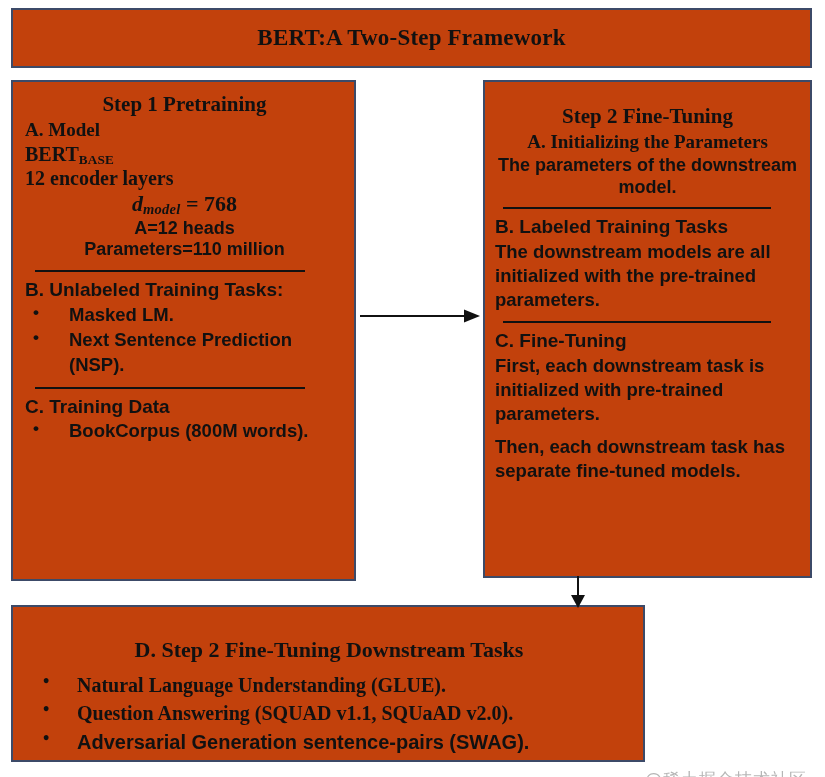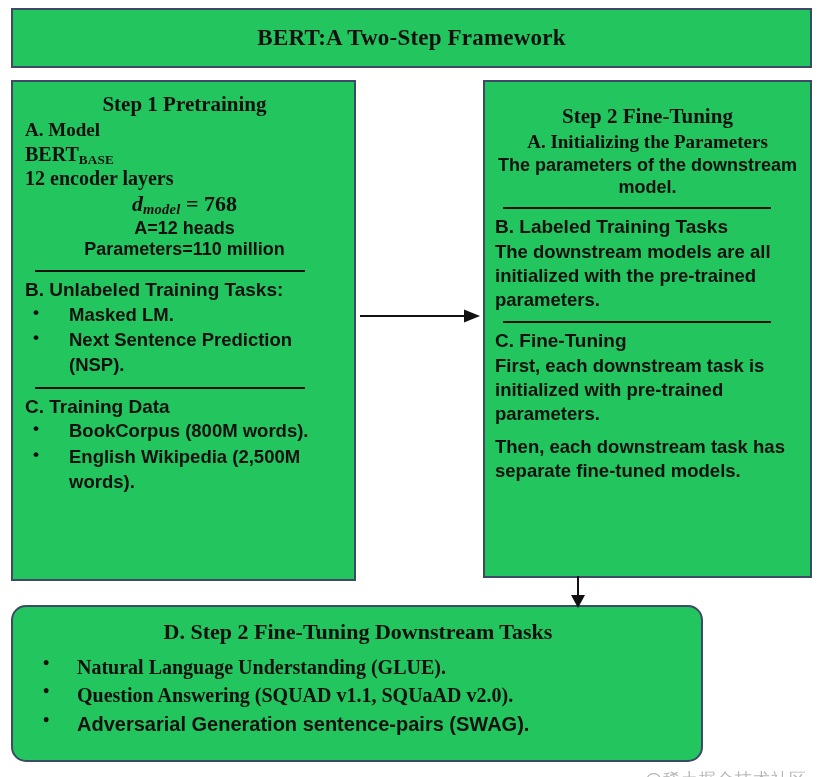--- a/index.html
+++ b/index.html
@@ -10,21 +10,21 @@
   body {
     width: 825px;
     height: 777px;
     position: relative;
     font-family: "Liberation Sans", sans-serif;
     color: #111111;
     overflow: hidden;
   }
   .box {
     position: absolute;
-    background: #22c55e;
+    background: #c2410c;
     border: 2px solid #3c4a68;
     box-sizing: border-box;
   }
 
   
   #title-box {
     left: 11px;
     top: 8px;
     width: 801px;
     height: 60px;
@@ -53,24 +53,23 @@
     left: 483px;
     top: 80px;
     width: 329px;
     height: 498px;
     padding: 20px 10px 0 10px;
   }
   
   #bottom-box {
     left: 11px;
     top: 605px;
-    width: 692px;
+    width: 634px;
     height: 157px;
-    padding: 8px 10px 0 12px;
-    border-radius: 15px;
+    padding: 26px 10px 0 12px;
   }
 
   .serif-head {
     font-family: "Liberation Serif", serif;
     font-weight: bold;
     color: #111;
   }
 
   
   .step-title {
@@ -263,21 +262,20 @@
   <ul class="bullets">
     <li>Masked LM.</li>
     <li>Next Sentence Prediction (NSP).</li>
   </ul>
 
   <hr class="sep">
 
   <div class="sec-head-sans">C. Training Data</div>
   <ul class="bullets">
     <li>BookCorpus (800M words).</li>
-    <li>English Wikipedia (2,500M words).</li>
   </ul>
 </div>
 
 <div class="box" id="right-box">
 
   <div class="step-title serif-head">Step 2 Fine-Tuning</div>
 
   <div class="sec-head-serif serif-head" style="text-align:center;">A. Initializing the Parameters</div>
 
   <div class="center-sans">The parameters of the downstream model.</div>

